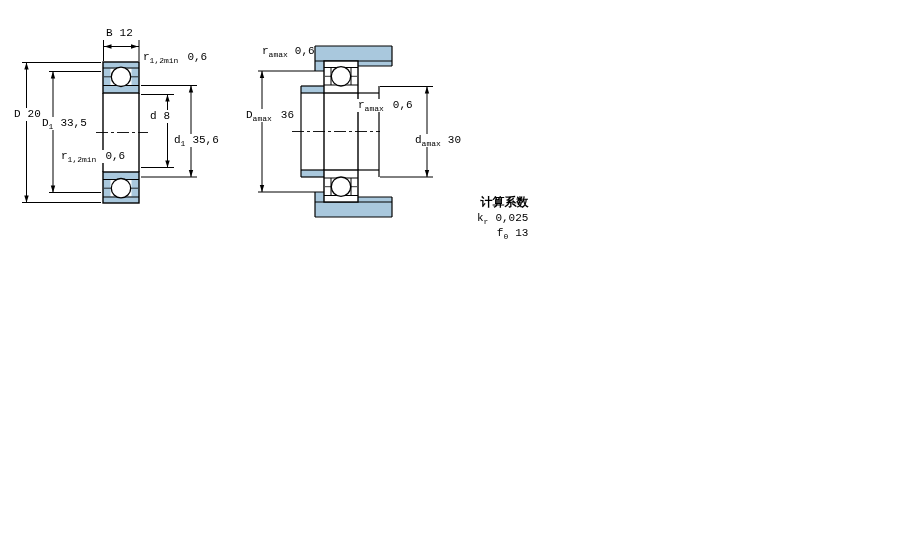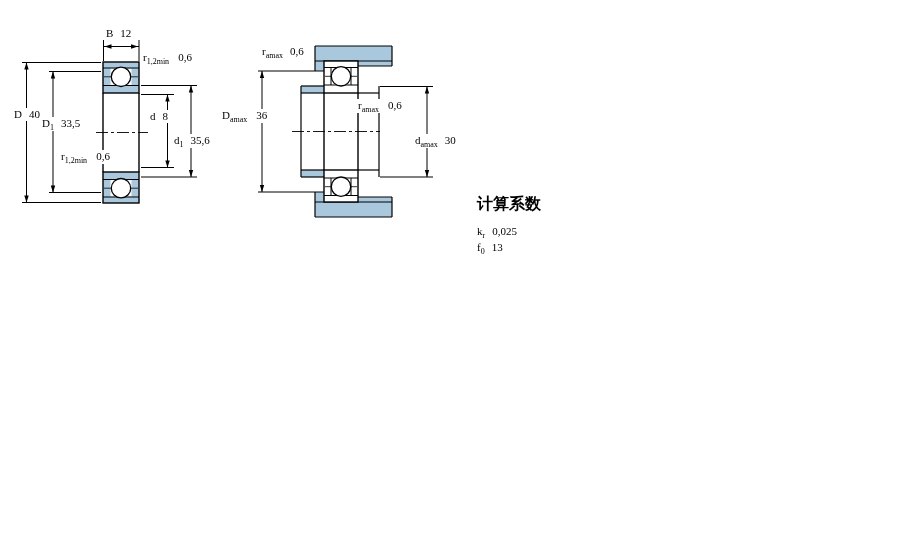--- a/index.html
+++ b/index.html
@@ -1,30 +1,30 @@
 <!DOCTYPE html>
 <html><head>
 <meta charset="utf-8">
 <style>
   html,body{margin:0;padding:0;background:#ffffff;}
   #stage{
     position:relative;width:844px;height:560px;background:#ffffff;overflow:hidden;
-    font-family:Liberation Serif, serif;color:#000;
+    font-family:Liberation Mono, monospace;color:#000;text-align:right;
   }
   #linework{position:absolute;left:0;top:0;}
   .lbl{
     position:absolute;font-size:11px;line-height:13px;white-space:nowrap;
     background:#ffffff;padding:0 2px;color:#000;
   }
   .lbl.nobg{background:transparent;}
   .lbl .s{font-size:8px;position:relative;top:3px;}
   .lbl .v{margin-left:7px;}
   .lbl .v.g2{margin-left:9px;}
   #factors{position:absolute;left:477px;top:194px;}
-  #factors .ft{font-size:16px;font-weight:bold;margin-bottom:9px;}
+  #factors .ft{font-size:12px;font-weight:bold;margin-bottom:0;}
   #factors .fr{font-size:11px;line-height:15px;}
   #factors .fr .s{font-size:8px;position:relative;top:3px;}
   #factors .fr .v{margin-left:7px;margin-top:20px;}
 </style>
 </head>
 <body>
 
 <div id="stage">
 
   <svg id="linework" width="900" height="560" viewBox="0 0 900 560">
@@ -167,21 +167,21 @@
 
   <div class="lbl nobg" style="left:104px;top:27px">
     <span class="m">B</span><span class="v">12</span>
   </div>
 
   <div class="lbl nobg" style="left:141px;top:51px">
     <span class="m">r</span><span class="s">1,2min</span><span class="v g2">0,6</span>
   </div>
 
   <div class="lbl" style="left:12px;top:108px">
-    <span class="m">D</span><span class="v">40</span>
+    <span class="m">D</span><span class="v">20</span>
   </div>
 
   <div class="lbl" style="left:40px;top:117px">
     <span class="m">D</span><span class="s">1</span><span class="v">33,5</span>
   </div>
 
   <div class="lbl" style="left:59px;top:150px">
     <span class="m">r</span><span class="s">1,2min</span><span class="v g2">0,6</span>
   </div>
 
@@ -190,21 +190,21 @@
   </div>
 
   <div class="lbl" style="left:172px;top:134px">
     <span class="m">d</span><span class="s">1</span><span class="v">35,6</span>
   </div>
 
   <div class="lbl nobg" style="left:260px;top:45px">
     <span class="m">r</span><span class="s">amax</span><span class="v">0,6</span>
   </div>
 
-  <div class="lbl" style="left:220px;top:109px">
+  <div class="lbl" style="left:244px;top:109px">
     <span class="m">D</span><span class="s">amax</span><span class="v g2">36</span>
   </div>
 
   <div class="lbl" style="left:356px;top:99px">
     <span class="m">r</span><span class="s">amax</span><span class="v g2">0,6</span>
   </div>
 
   <div class="lbl" style="left:413px;top:134px">
     <span class="m">d</span><span class="s">amax</span><span class="v">30</span>
   </div>

